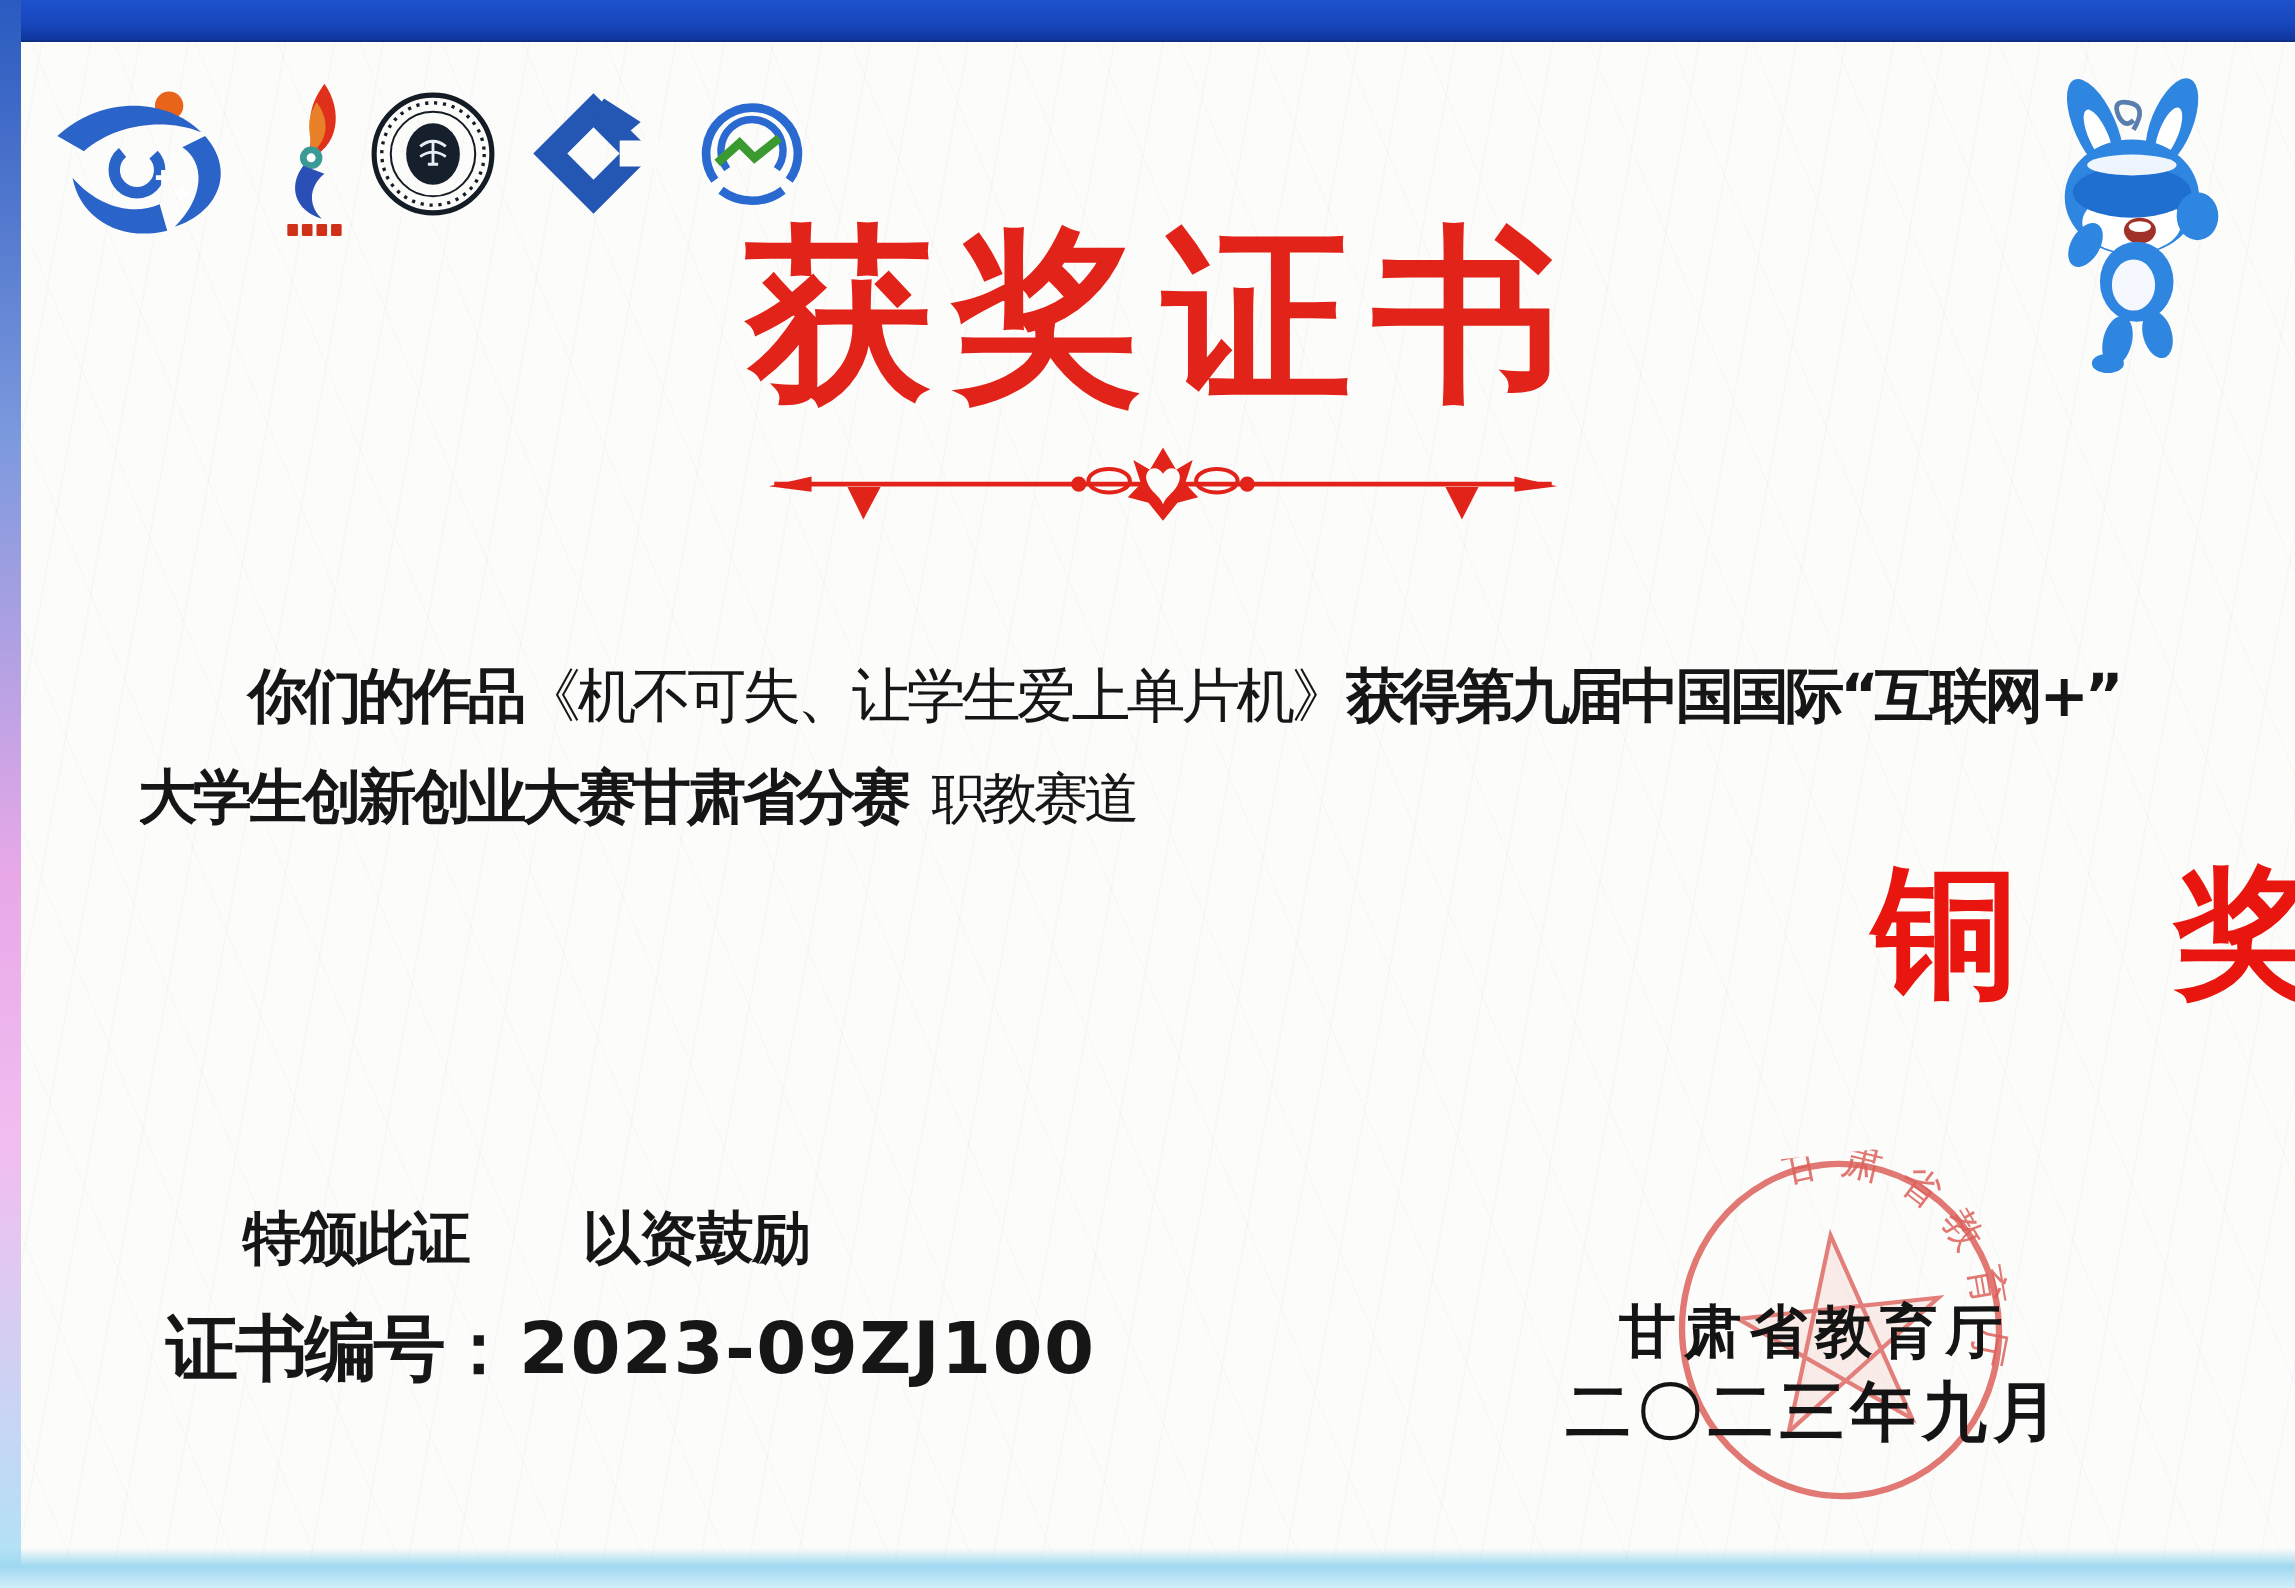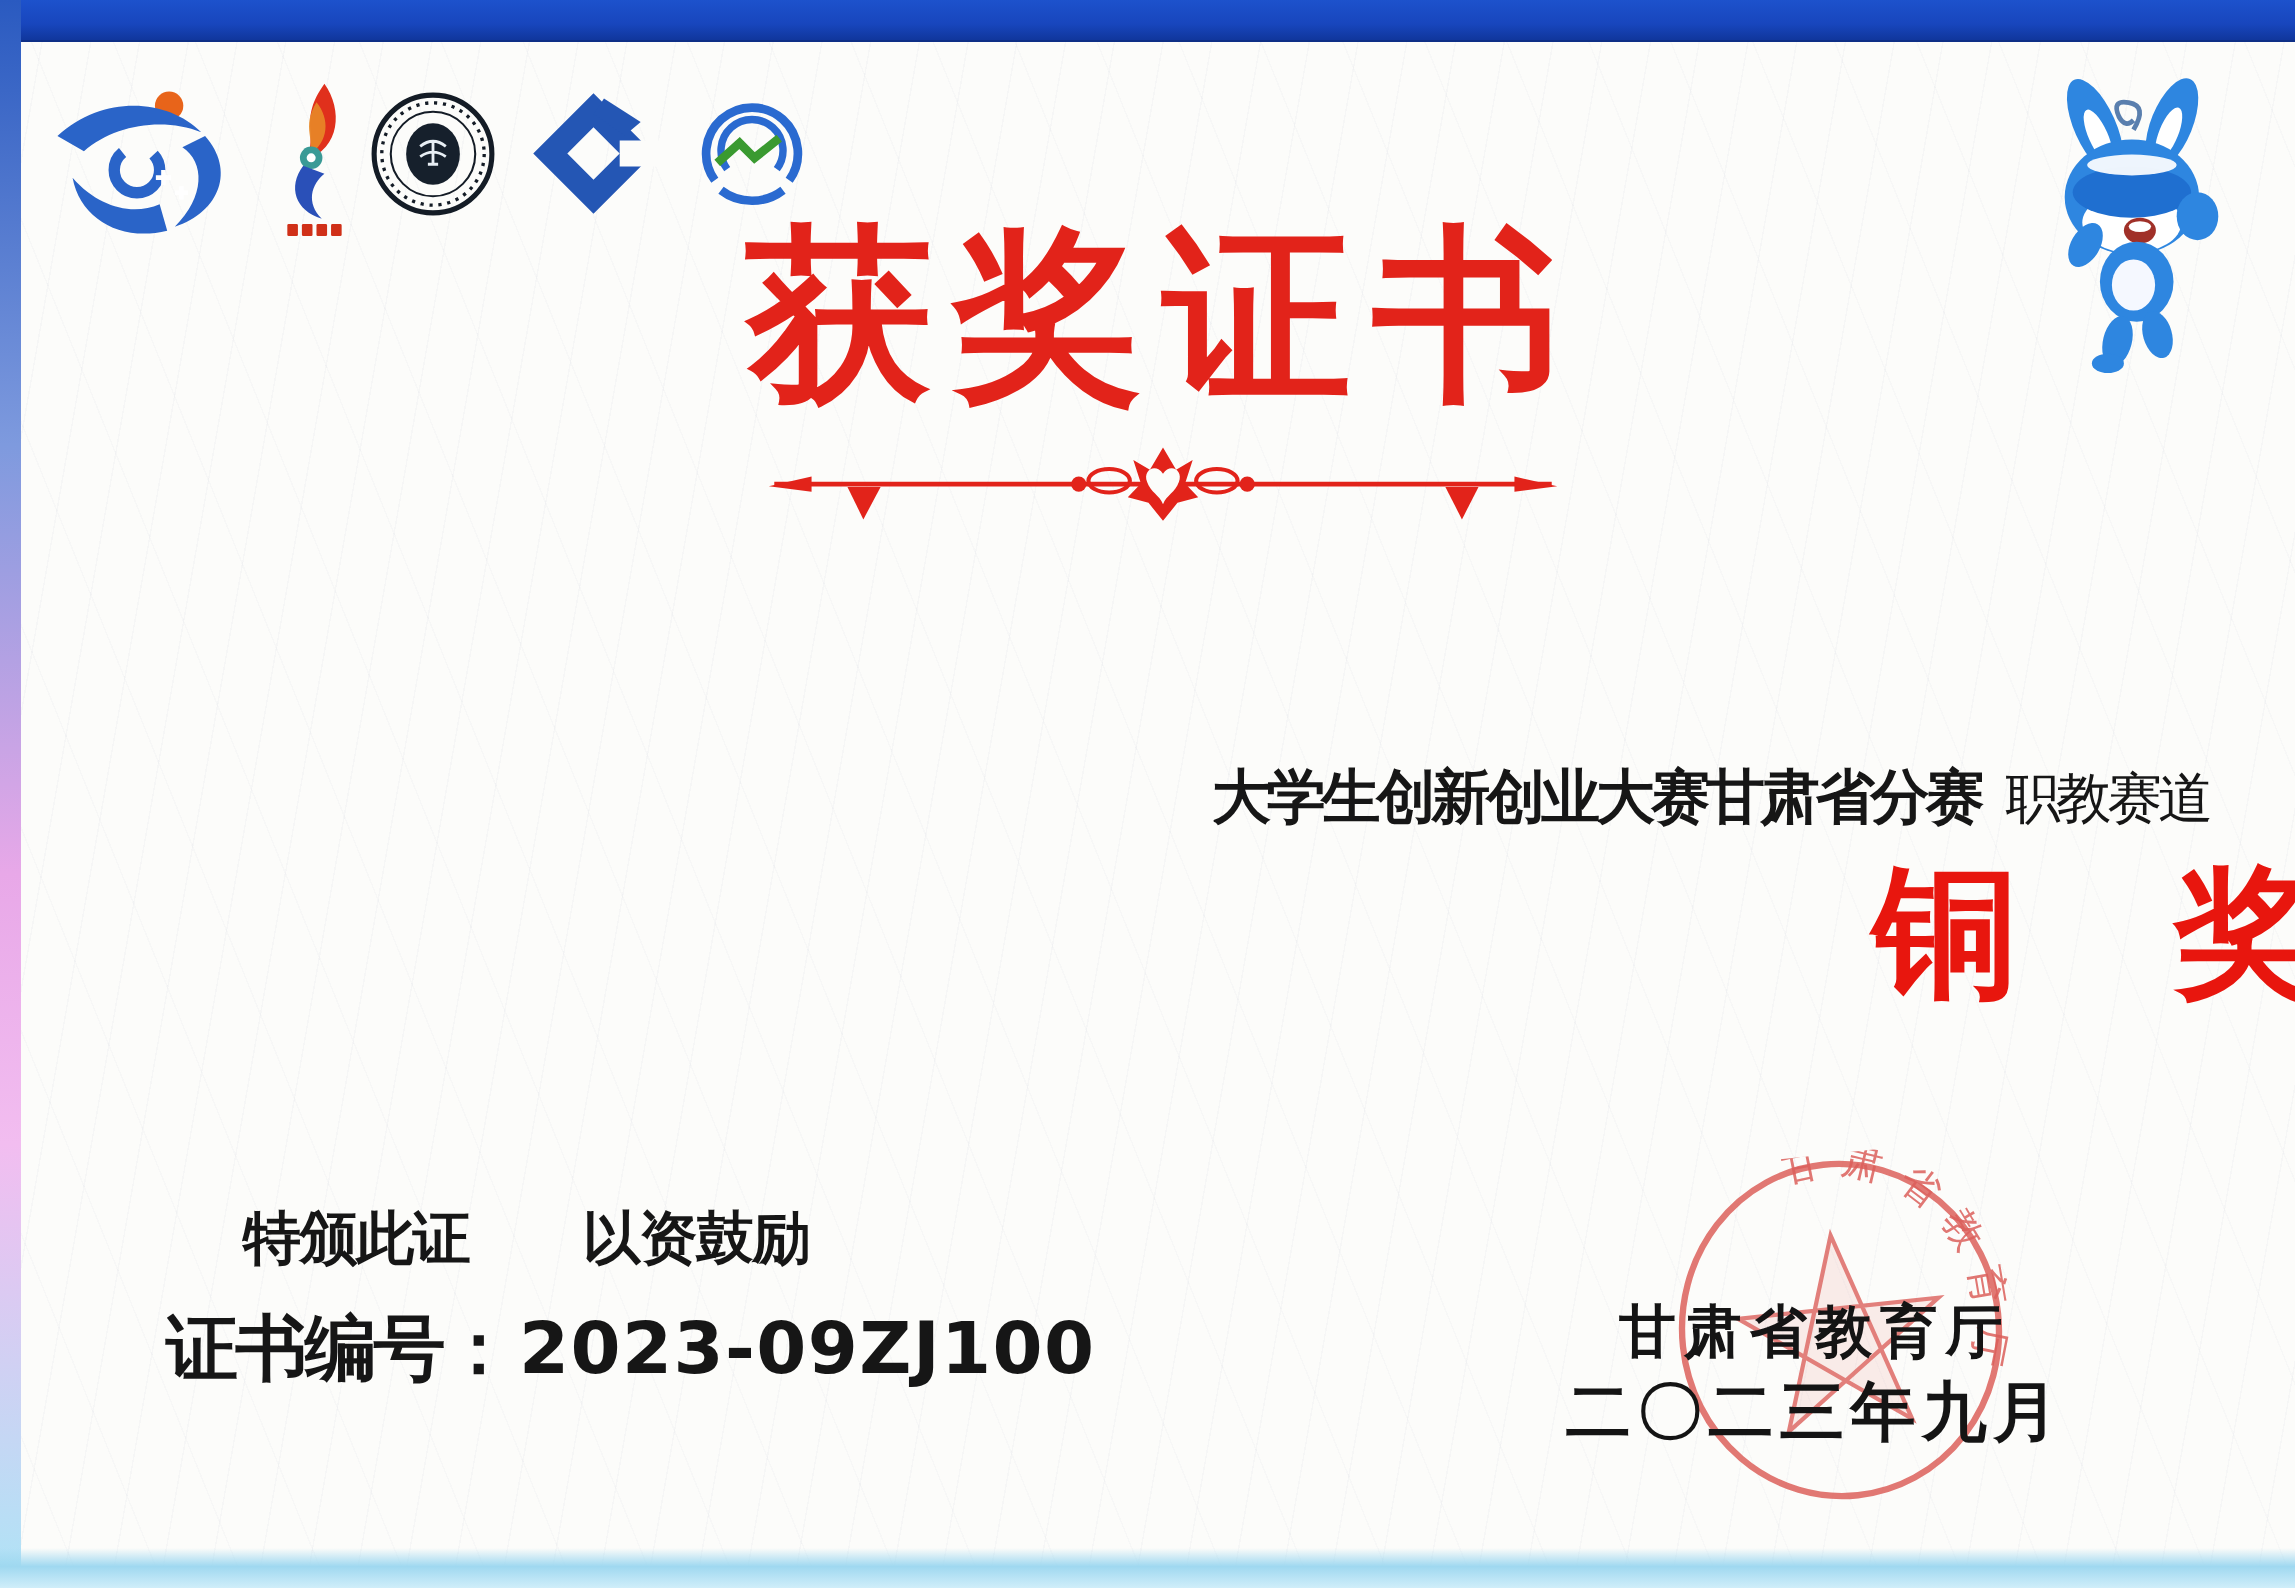--- a/index.html
+++ b/index.html
@@ -45,21 +45,21 @@
   }
   .body-line1{
     position:absolute;left:138px;top:657px;width:2071px;
     font-size:59px;letter-spacing:-4.1px;white-space:nowrap;
     text-indent:110px;font-weight:bold;color:#161616;
   }
   .work-title{font-weight:normal;}
   .body-line2{
     position:absolute;left:138px;top:758px;width:2071px;
     font-size:59px;letter-spacing:-4.1px;white-space:nowrap;
-    font-weight:bold;color:#161616;text-align:right;
+    font-weight:bold;color:#161616;
   }
   .track{font-weight:normal;font-size:55px;margin-left:25px;}
   .award{
     position:absolute;left:0;top:837px;width:100%;text-align:right;
     font-size:144px;font-weight:bold;color:#e8160e;
     font-family:Liberation Mono, monospace;
     white-space:nowrap;letter-spacing:7px;
   }
   .row{position:absolute;left:235px;font-size:58px;white-space:nowrap;color:#161616;}
   .row .label{font-weight:bold;letter-spacing:-2.8px;}
@@ -169,20 +169,21 @@
       <ellipse cx="497" cy="56" rx="30" ry="17" fill="none" stroke-width="6"></ellipse>
       <ellipse cx="653" cy="56" rx="30" ry="17" fill="none" stroke-width="6"></ellipse>
       <circle cx="453" cy="61" r="11" stroke="none"></circle>
       <circle cx="697" cy="61" r="11" stroke="none"></circle>
       <path d="M575 8 L594 40 L618 26 L607 60 L626 80 L596 88 L575 114 L554 88 L524 80 L543 60 L532 26 L556 40 Z" stroke="none"></path>
     </g>
     <path d="M575 46 C585 30 605 40 598 58 C593 73 580 77 575 90 C570 77 557 73 552 58 C545 40 565 30 575 46 Z" fill="#fcfcfa"></path>
   </svg>
 
 
+  <div class="body-line1"><span>你们的作品</span><span class="work-title">《机不可失、让学生爱上单片机》</span><span>获得第九届中国国际“互联网+”</span></div>
 
   <div class="body-line2"><span>大学生创新创业大赛甘肃省分赛</span><span class="track">职教赛道</span></div>
 
   <div class="award">铜　奖</div>
 
 
 
   <div class="row row-grant">特颁此证　　以资鼓励</div>
 
   <div class="cert-no"><span class="label">证书编号：</span><span class="value">2023-09ZJ100</span></div>

